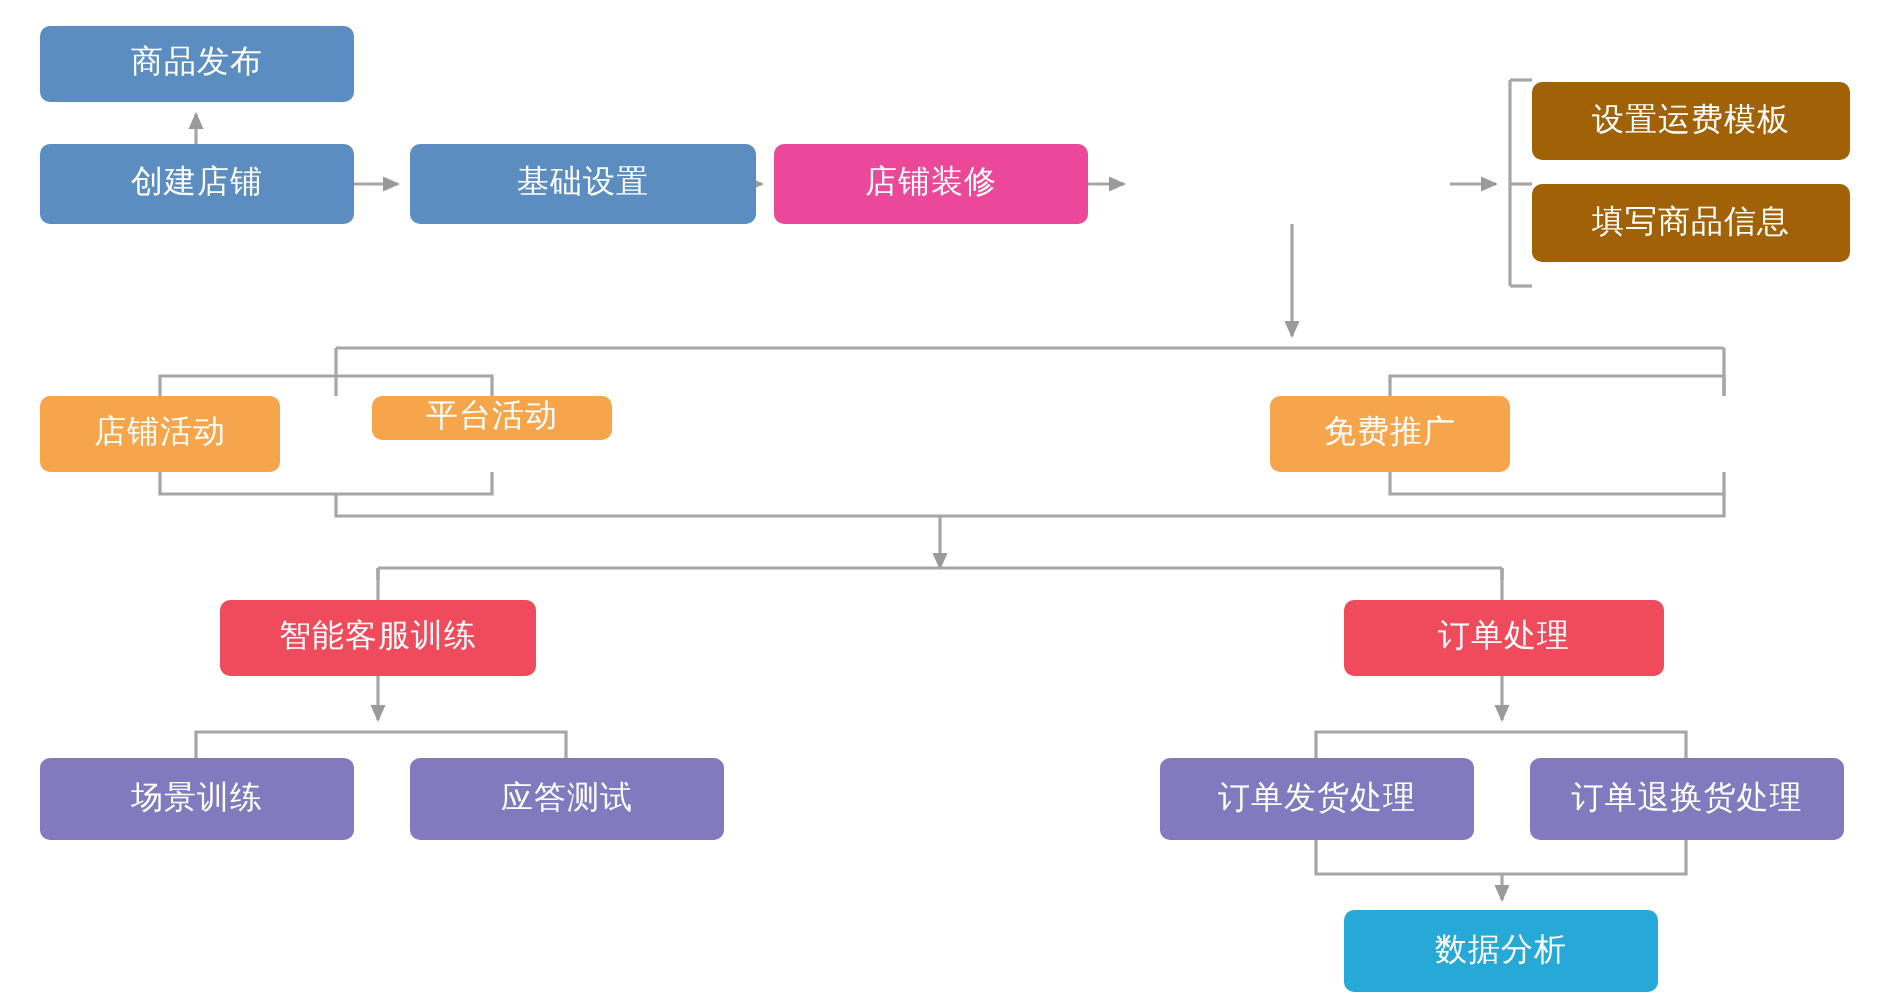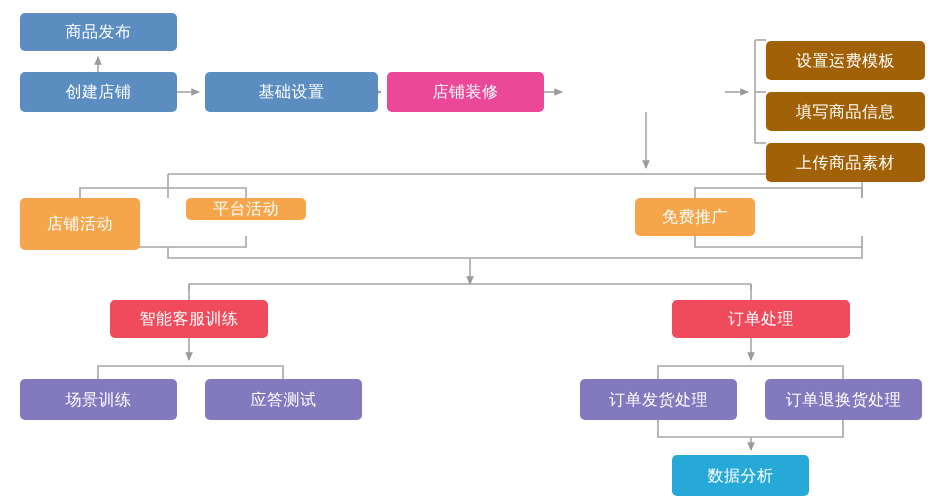--- a/index.html
+++ b/index.html
@@ -88,25 +88,24 @@
 
     </g>
   </svg>
 
   <div class="node c-blue" style="left:20px;top:13px;width:157px;height:38px;">商品发布</div>
   <div class="node c-blue" style="left:20px;top:72px;width:157px;height:40px;">创建店铺</div>
   <div class="node c-blue" style="left:205px;top:72px;width:173px;height:40px;">基础设置</div>
   <div class="node c-green" style="left:387px;top:72px;width:157px;height:40px;">店铺装修</div>
   <div class="node c-teal" style="left:766px;top:21px;width:159px;height:39px;">设置运费模板</div>
   <div class="node c-teal" style="left:766px;top:72px;width:159px;height:39px;">填写商品信息</div>
-  <div class="node c-teal" style="left:766px;top:123px;width:159px;height:39px;">上传商品素材</div>
-  <div class="node c-orange" style="left:20px;top:198px;width:120px;height:52px;">店铺活动</div>
+  <div class="node c-orange" style="left:20px;top:198px;width:120px;height:38px;">店铺活动</div>
   <div class="node c-orange" style="left:186px;top:198px;width:120px;height:22px;">平台活动</div>
   <div class="node c-orange" style="left:635px;top:198px;width:120px;height:38px;">免费推广</div>
   <div class="node c-red" style="left:110px;top:300px;width:158px;height:38px;">智能客服训练</div>
-  <div class="node c-red" style="left:672px;top:300px;width:178px;height:38px;">订单处理</div>
+  <div class="node c-red" style="left:672px;top:300px;width:160px;height:38px;">订单处理</div>
   <div class="node c-purple" style="left:20px;top:379px;width:157px;height:41px;">场景训练</div>
   <div class="node c-purple" style="left:205px;top:379px;width:157px;height:41px;">应答测试</div>
   <div class="node c-purple" style="left:580px;top:379px;width:157px;height:41px;">订单发货处理</div>
   <div class="node c-purple" style="left:765px;top:379px;width:157px;height:41px;">订单退换货处理</div>
-  <div class="node c-cyan" style="left:672px;top:455px;width:137px;height:41px;">数据分析</div>
+  <div class="node c-cyan" style="left:672px;top:455px;width:157px;height:41px;">数据分析</div>
 
 </div>
 
 </body></html>

